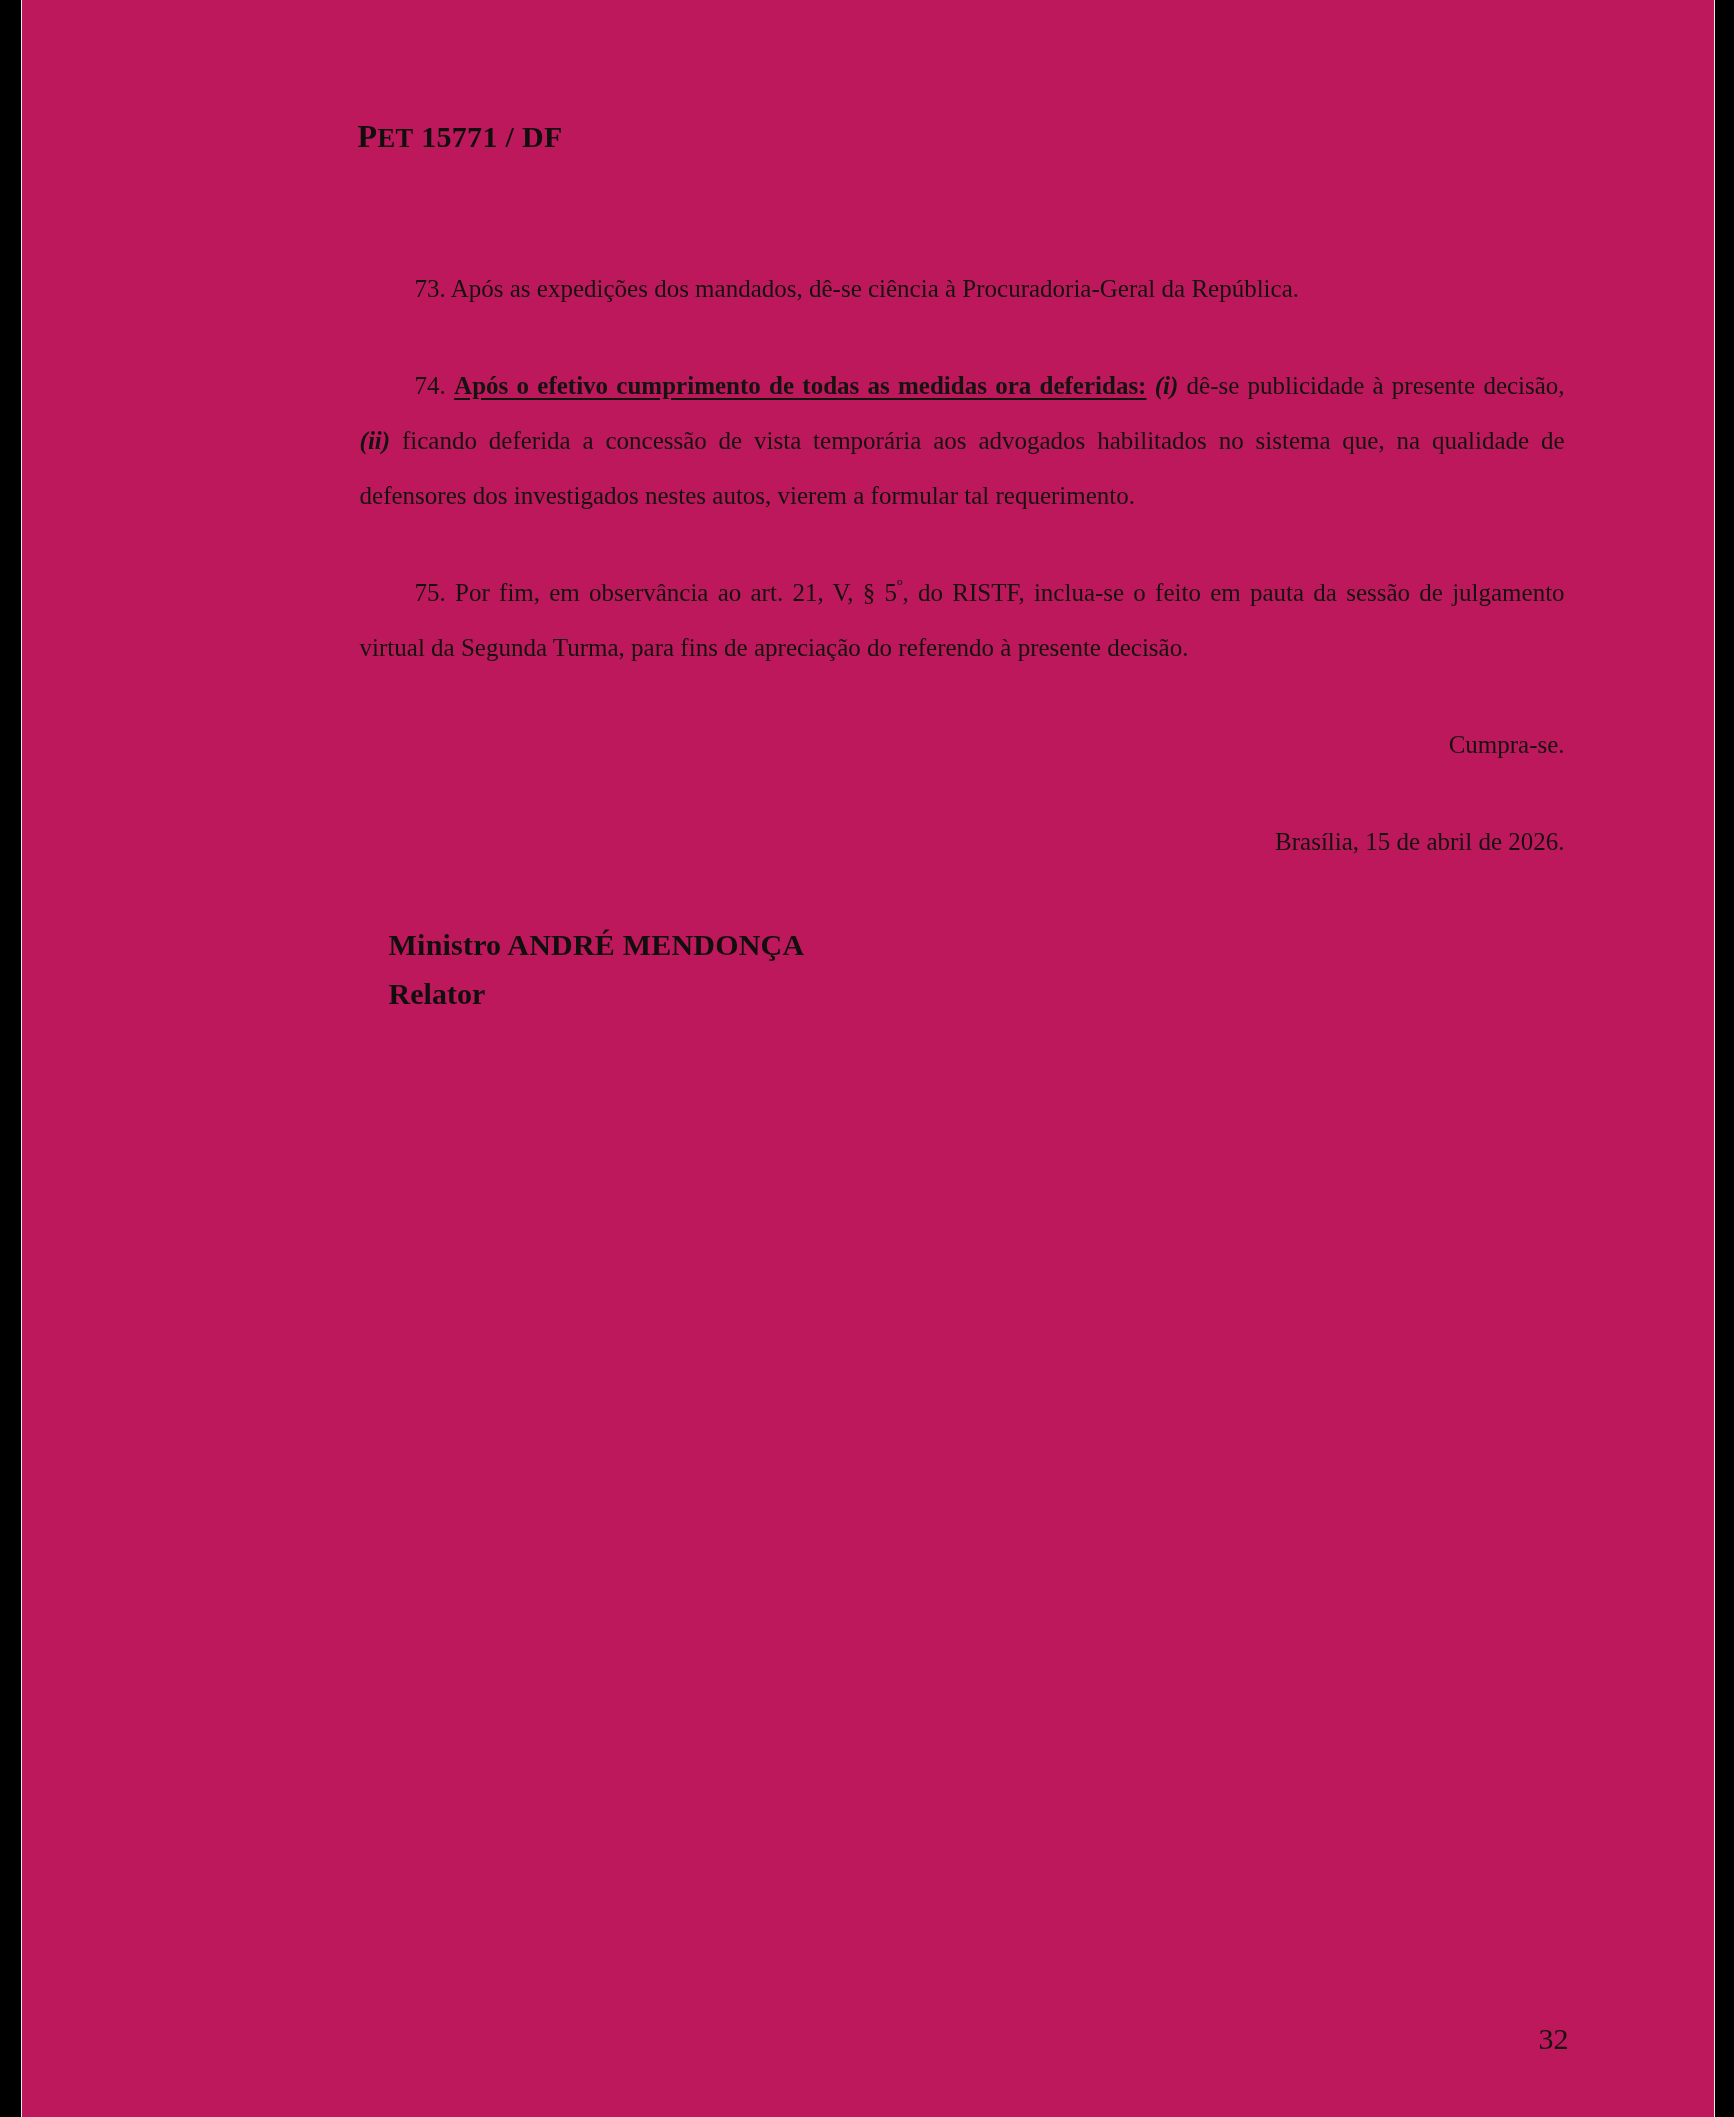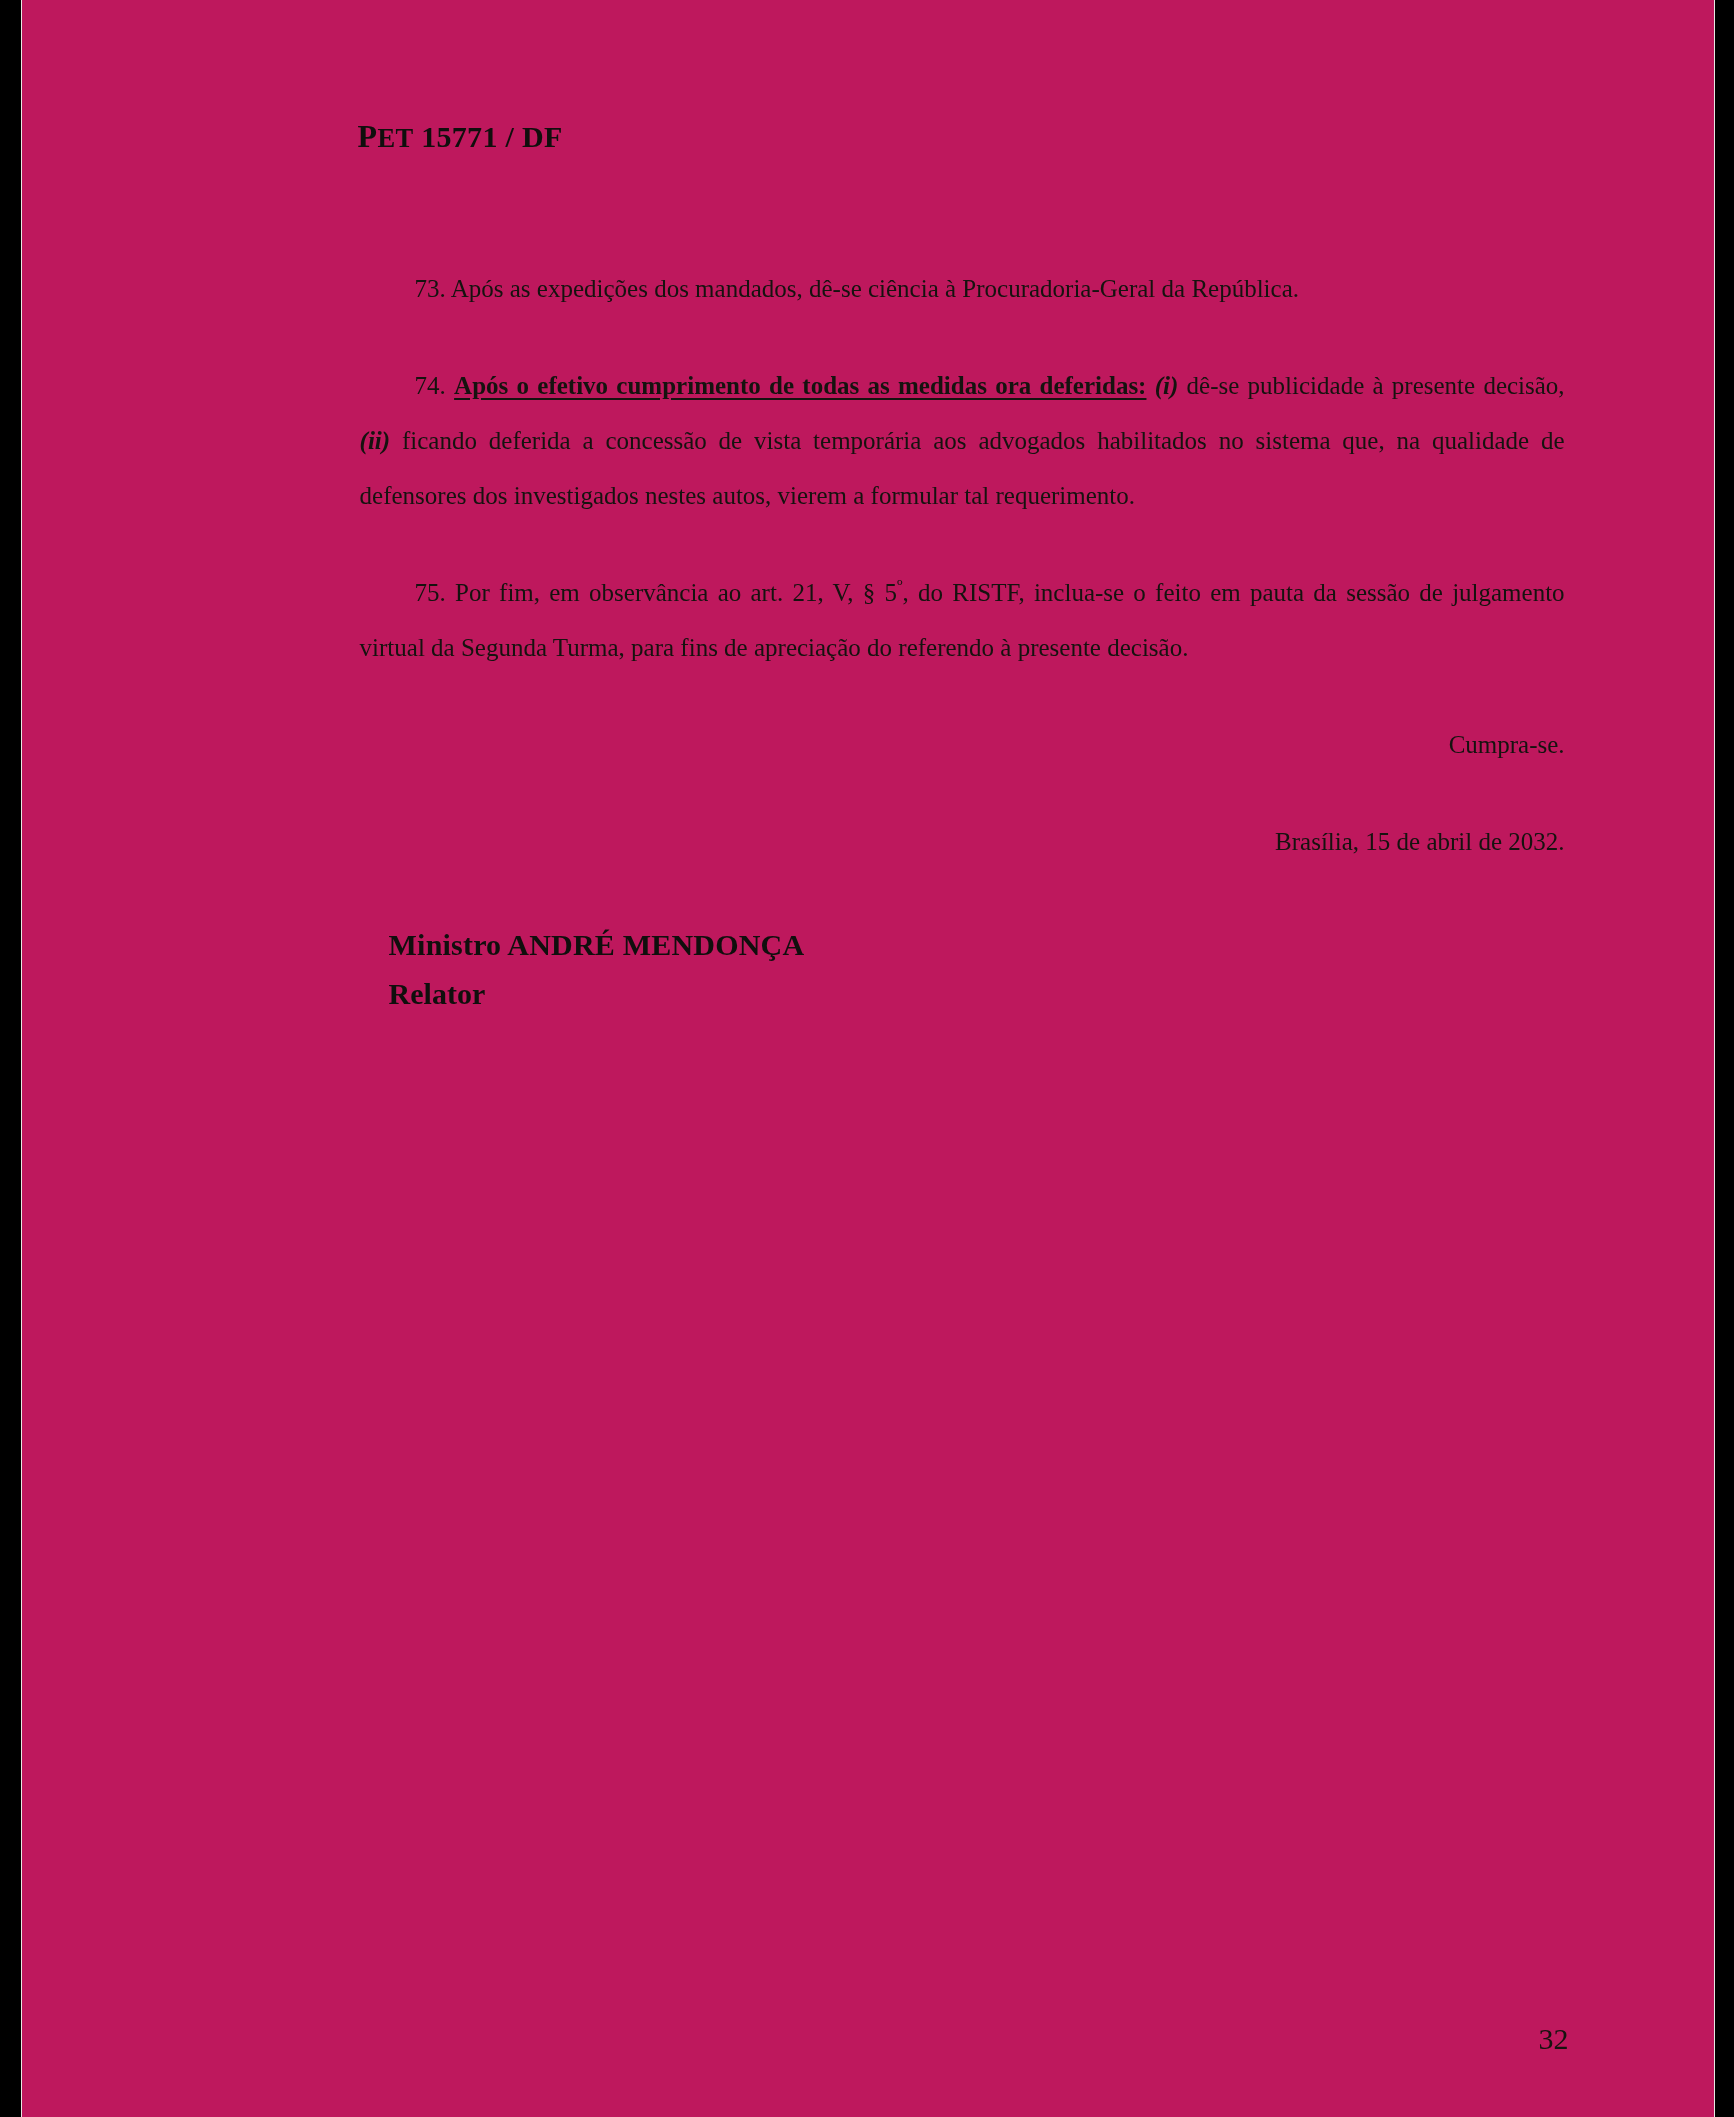--- a/index.html
+++ b/index.html
@@ -158,21 +158,21 @@
         <span class="indent"></span><span>75.</span>
         <span>Por fim, em observância ao art. 21, V, § 5</span><span class="sup-ord">º</span><span>, do RISTF, inclua-se o feito em pauta da sessão de julgamento virtual da Segunda Turma, para fins de apreciação do referendo à presente decisão.</span>
       </p>
 
       <p class="para no-justify short-para">
         <span class="indent"></span><span>Cumpra-se.</span>
       </p>
 
 
       <p class="para no-justify short-para">
-        <span class="indent"></span><span>Brasília, 15 de abril de 2032.</span>
+        <span class="indent"></span><span>Brasília, 15 de abril de 2026.</span>
       </p>
 
       <div class="signature">
         <div class="sig-name">Ministro ANDRÉ MENDONÇA</div>
         <div class="sig-role">Relator</div>
       </div>
 
     </div>
   </div>
 

